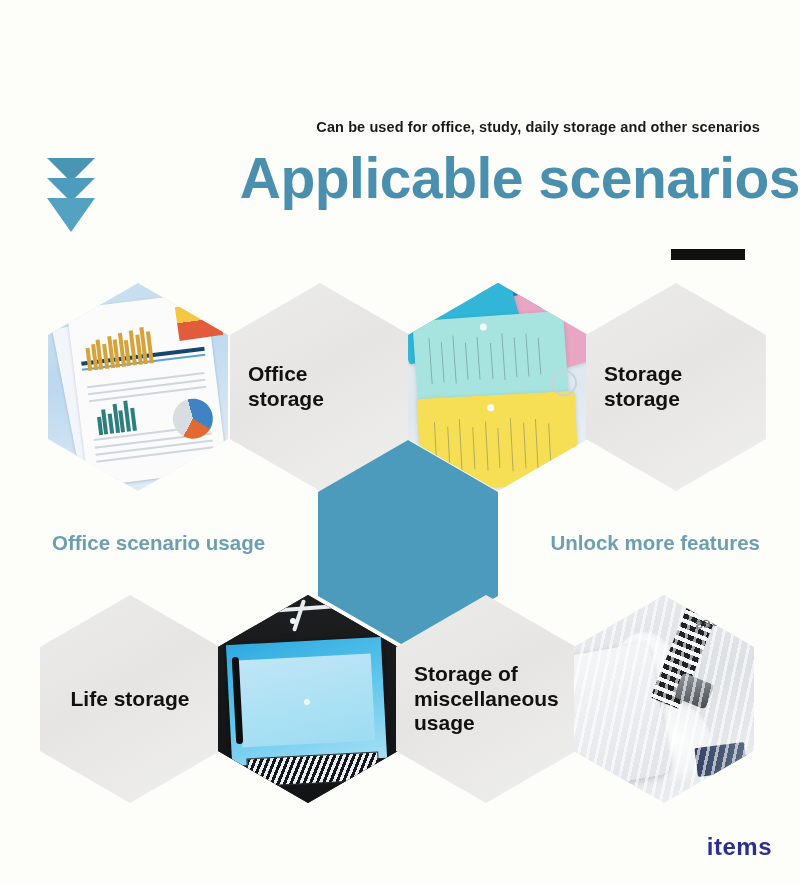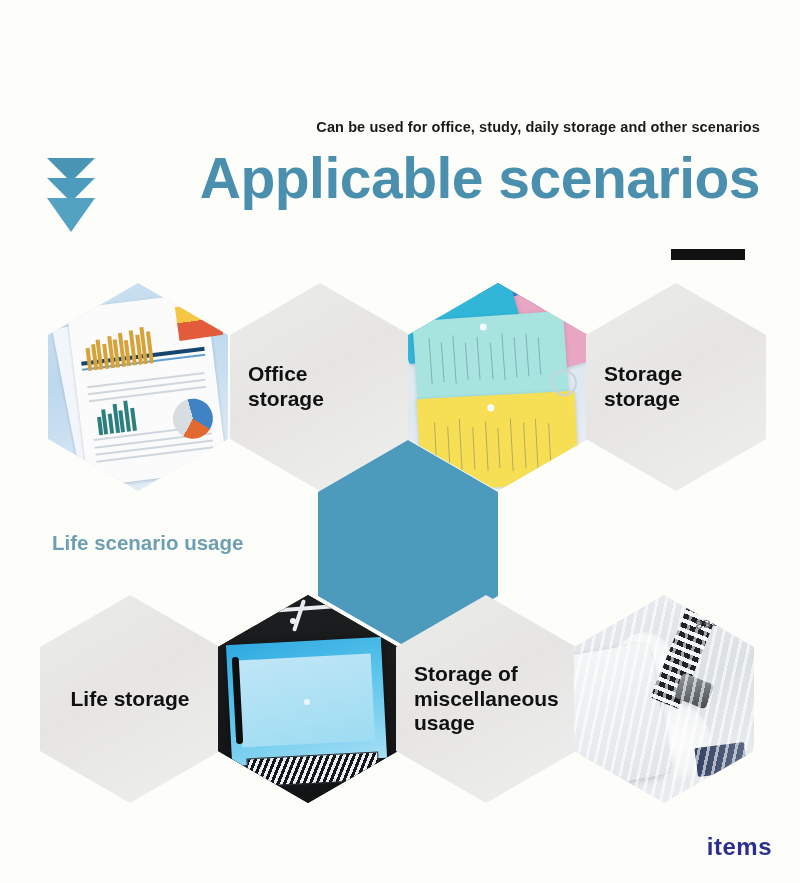--- a/index.html
+++ b/index.html
@@ -52,20 +52,21 @@
     left: 0;
     top: 88px;
     width: 760px;
     text-align: right;
     font-size: 57px;
     font-weight: bold;
     color: #4a8fad;
     letter-spacing: -0.5px;
     line-height: 1.05;
     white-space: nowrap;
+    padding-left: 40px;
   }
 
   .rule {
     position: absolute;
     right: 55px;
     top: 188px;
     width: 74px;
     height: 11px;
     background: #111111;
   }
@@ -400,18 +401,19 @@
         <div class="strap"></div>
         <div class="buckle"></div>
         <div class="cardb"></div>
         <div class="stripes"></div>
         <div class="brand">SHOES</div>
       </div>
     </div>
 
   </div>
 
-  <div class="caption" id="caption-left">Life scenario usage</div>
-
+  <div class="caption" id="caption-left">Office scenario usage</div>
+
+  <div class="caption" id="caption-right">Unlock more features</div>
 
   <div class="logo">items</div>
 
 </div>
 
 </body></html>

